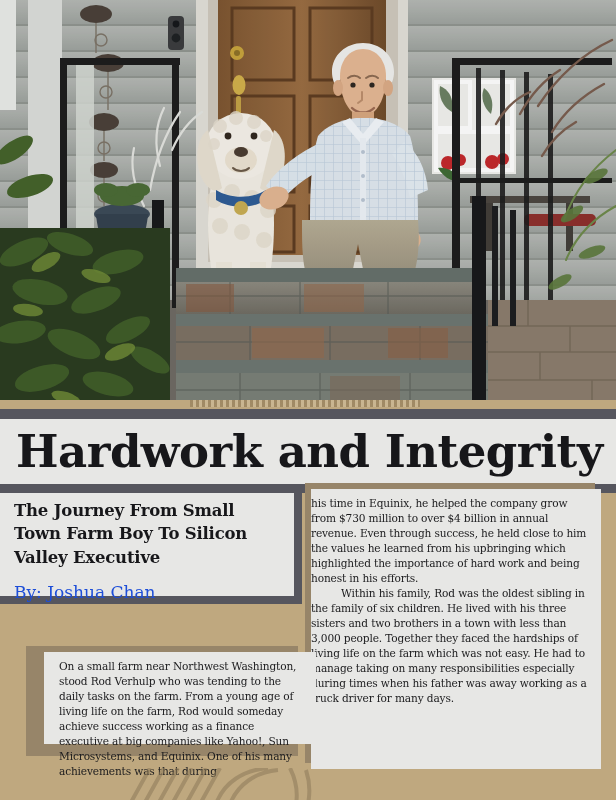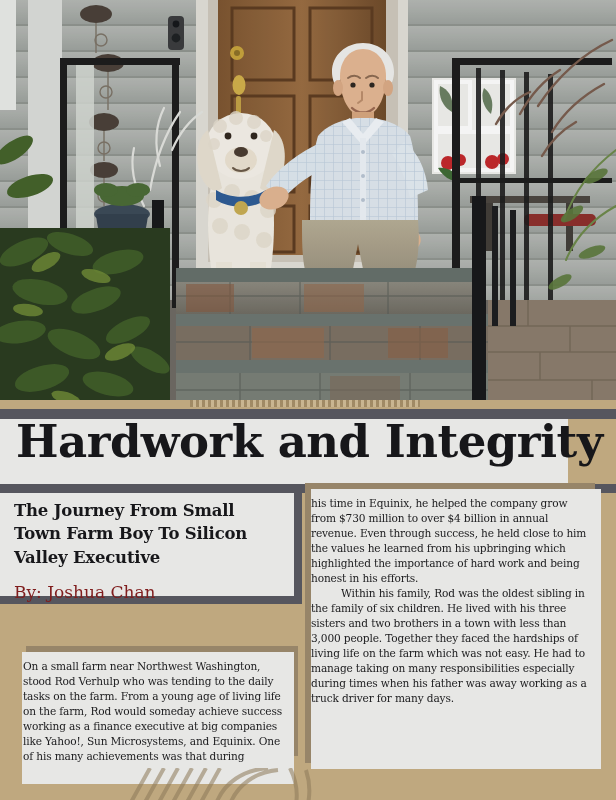--- a/index.html
+++ b/index.html
@@ -60,24 +60,25 @@
     background: #56565e;
   }
   .bar-top    { left: 0; top: 409px; width: 616px; height: 10px; }
   .bar-bottom { left: 0; top: 484px; width: 616px; height: 9px; }
 
   
   .headline-panel {
     position: absolute;
     left: 0;
     top: 419px;
-    width: 568px;
+    width: 616px;
     height: 65px;
     background: #e7e7e5;
     display: flex;
+    align-items: center;
   }
   .headline {
     margin: 0;
     padding-left: 16px;
     font-family: "DejaVu Serif", "Liberation Serif", serif;
     font-weight: 700;
     font-size: 45px;
     line-height: 1;
     letter-spacing: -0.5px;
     color: #17171a;
@@ -105,21 +106,21 @@
     line-height: 1.42;
     color: #17171a;
     letter-spacing: -0.2px;
   }
   .byline {
     margin: 14px 0 0 0;
     font-family: "DejaVu Serif", "Liberation Serif", serif;
     font-weight: 400;
     font-size: 17px;
     line-height: 1.1;
-    color: #7f1d1d;
+    color: #1d4ed8;
   }
 
   
   .col {
     position: absolute;
     background: #e7e7e5;
     box-sizing: border-box;
   }
   .shadow-plate {
     position: absolute;
@@ -134,25 +135,25 @@
     padding: 7px 9px 0 0;
   }
   .shadow-right {
     left: 305px;
     top: 483px;
     width: 290px;
     height: 280px;
   }
 
   .col-left {
-    left: 22px;
+    left: 44px;
     top: 652px;
     width: 272px;
-    height: 132px;
-    padding: 7px 9px 0 1px;
+    height: 92px;
+    padding: 7px 9px 0 15px;
   }
   .shadow-left {
     left: 26px;
     top: 646px;
     width: 272px;
     height: 110px;
   }
 
   .body-text {
     margin: 0;

